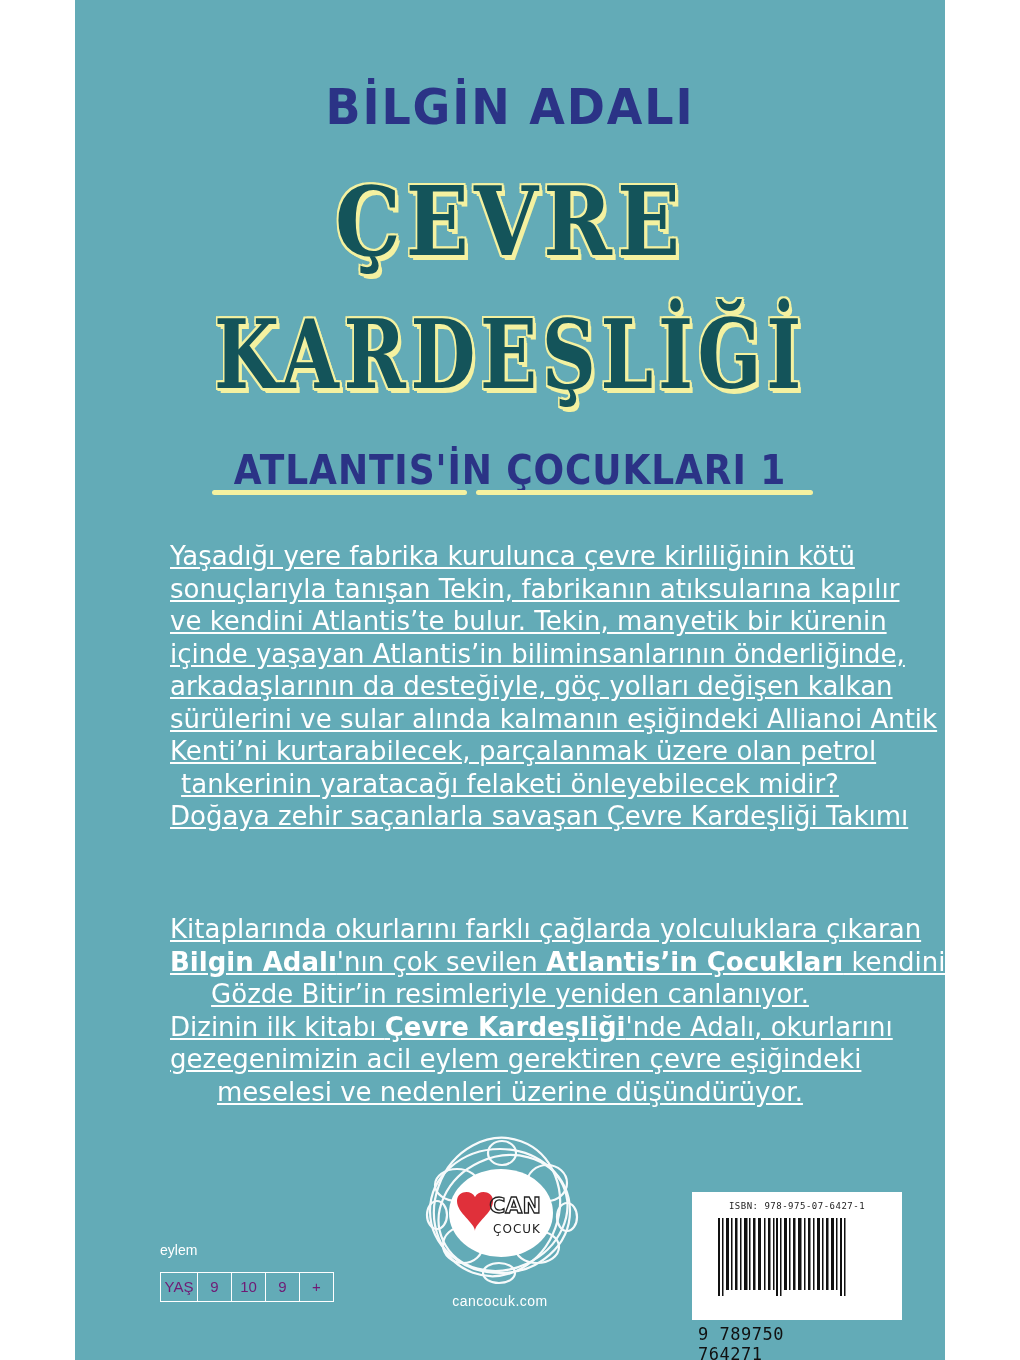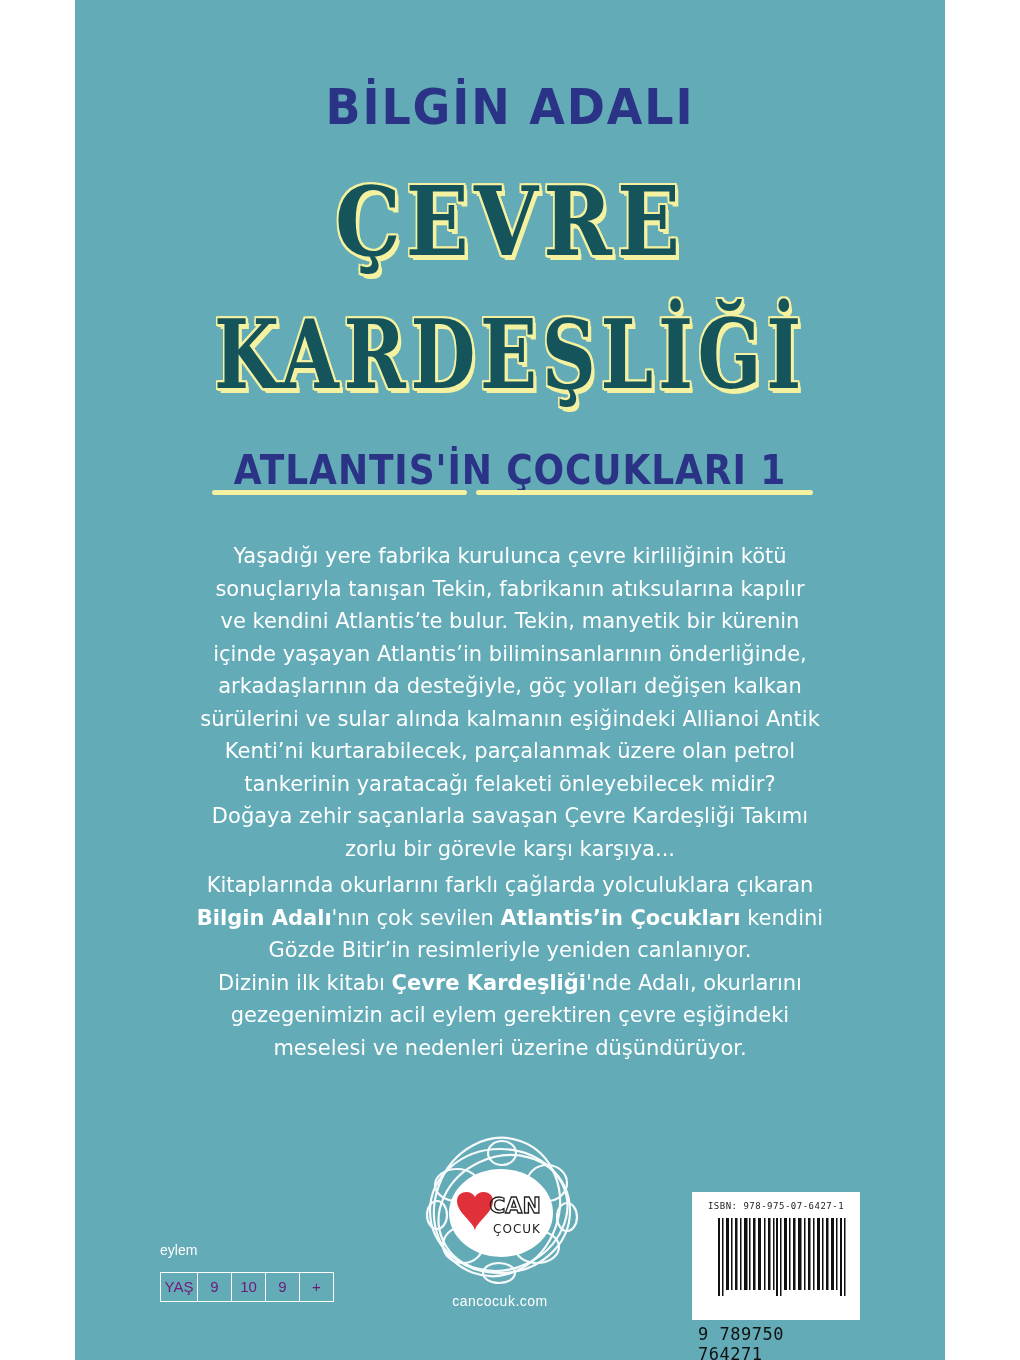--- a/index.html
+++ b/index.html
@@ -33,25 +33,26 @@
     font-size:40px; color:#2b3386; letter-spacing:1px;
     transform:scaleX(0.9);
   }
   .underline {
     position:absolute; top:490px; height:5px; background:#f4f1a0; border-radius:3px;
   }
   .ul1 { left:137px; width:255px; }
   .ul2 { left:401px; width:337px; }
   .blurb {
     position:absolute; left:95px; width:680px; text-align:center;
-    font-family:"DejaVu Sans", sans-serif; font-size:21px; line-height:32.5px;
+    font-family:"DejaVu Sans", sans-serif; font-size:26px; line-height:32.5px;
     color:#ffffff;
+    text-decoration:underline;
   }
   .b1 { top:540px; }
-  .b2 { top:869px; }
+  .b2 { top:913px; }
   .blurb p { margin:0; white-space:nowrap; }
   .blurb b { font-weight:bold; }
   .genre {
     position:absolute; left:85px; top:1242px; font-size:14px; color:#ffffff;
     font-family:"Liberation Sans", sans-serif;
   }
   .age {
     position:absolute; left:85px; top:1272px; display:flex;
     border:1.5px solid #ffffff;
   }
@@ -64,21 +65,21 @@
   .age .c0 { width:36px; }
   .age .c { width:33px; }
   .logo {
     position:absolute; left:342px; top:1135px; width:166px; height:152px;
   }
   .site {
     position:absolute; left:320px; top:1293px; width:210px; text-align:center;
     font-family:Liberation Sans, sans-serif; font-size:14px; color:#ffffff; letter-spacing:0.5px;
   }
   .barcode {
-    position:absolute; left:617px; top:1192px; width:168px; height:128px; background:#ffffff;
+    position:absolute; left:617px; top:1192px; width:168px; height:128px; background:#ffffff;padding-left:42px;
   }
   .isbn-text {
     position:absolute; left:0; right:0; top:9px; text-align:center;
     font-family:"DejaVu Sans Mono", monospace; font-size:9px; color:#222; letter-spacing:0.5px;
   }
   .bars { position:absolute; left:26px; top:26px; width:128px; height:78px; }
   .bar-num {
     position:absolute; left:6px; top:100px; width:156px;
     font-family:"DejaVu Sans Mono", monospace; font-size:17px; color:#111; letter-spacing:0.5px;margin-top:32px;
   }
@@ -100,21 +101,20 @@
   <div class="blurb b1">
     <p>Yaşadığı yere fabrika kurulunca çevre kirliliğinin kötü</p>
     <p>sonuçlarıyla tanışan Tekin, fabrikanın atıksularına kapılır</p>
     <p>ve kendini Atlantis’te bulur. Tekin, manyetik bir kürenin</p>
     <p>içinde yaşayan Atlantis’in biliminsanlarının önderliğinde,</p>
     <p>arkadaşlarının da desteğiyle, göç yolları değişen kalkan</p>
     <p>sürülerini ve sular alında kalmanın eşiğindeki Allianoi Antik</p>
     <p>Kenti’ni kurtarabilecek, parçalanmak üzere olan petrol</p>
     <p>tankerinin yaratacağı felaketi önleyebilecek midir?</p>
     <p>Doğaya zehir saçanlarla savaşan Çevre Kardeşliği Takımı</p>
-    <p>zorlu bir görevle karşı karşıya...</p>
   </div>
 
   <div class="blurb b2">
     <p>Kitaplarında okurlarını farklı çağlarda yolculuklara çıkaran</p>
     <p><b>Bilgin Adalı</b><span>'nın çok sevilen </span><b>Atlantis’in Çocukları</b><span> kendini</span></p>
     <p>Gözde Bitir’in resimleriyle yeniden canlanıyor.</p>
     <p><span>Dizinin ilk kitabı </span><b>Çevre Kardeşliği</b><span>'nde Adalı, okurlarını</span></p>
     <p>gezegenimizin acil eylem gerektiren çevre eşiğindeki</p>
     <p>meselesi ve nedenleri üzerine düşündürüyor.</p>
   </div>

